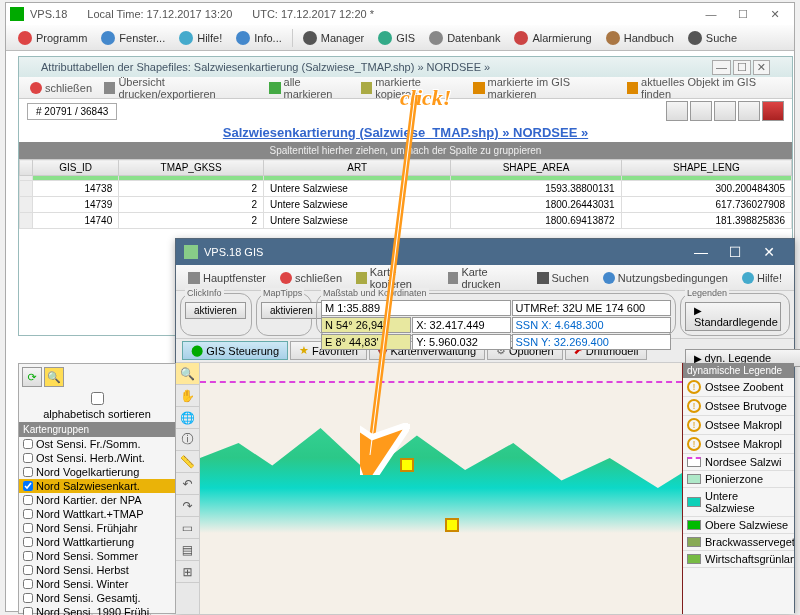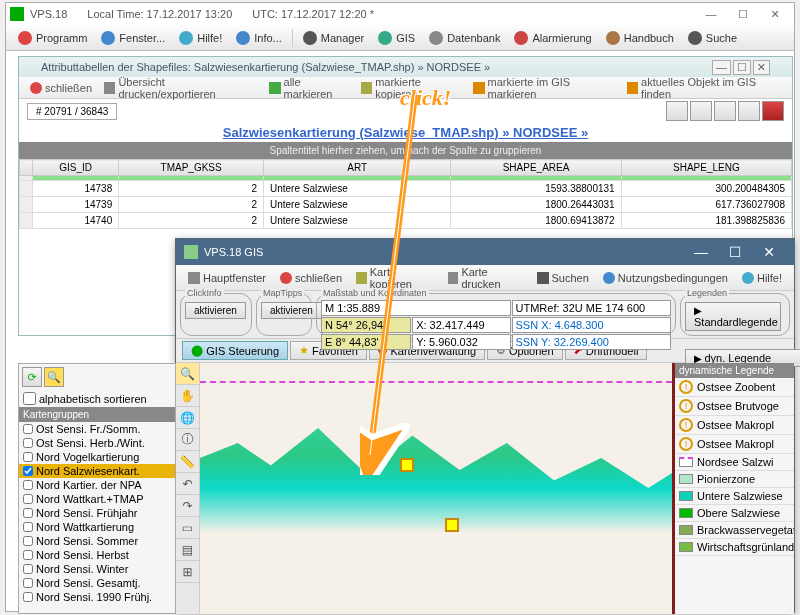--- a/index.html
+++ b/index.html
@@ -66,40 +66,40 @@
 .gis-tabs .tab { background: linear-gradient(#f5f5f5,#e0e0e0); border: 1px solid #aaa; padding: 2px 8px; cursor: pointer; display: flex; align-items: center; gap: 3px; font-size: 10px; }
 .gis-tabs .tab.active { background: linear-gradient(#cde8f5,#a8d0e8); border-color: #6aa; }
 
 .gis-body { position: relative; height: 251px; display: flex; }
 
 
 .layer-panel { position: absolute; left: -158px; top: 0; width: 158px; height: 251px; background: #f5f5f5; border: 1px solid #aaa; }
 .layer-top { display: flex; padding: 3px; gap: 2px; }
 .layer-top .b { width: 20px; height: 20px; border: 1px solid #999; background: linear-gradient(#f5f5f5,#ddd); cursor: pointer; display: flex; align-items: center; justify-content: center; }
 .layer-top .refresh { flex: 1; font-size: 10px; color: #080; }
-.layer-chk { padding: 2px 4px; font-size: 10px; display: flex; align-items: center; gap: 3px; }
+.layer-chk { padding: 2px 4px; font-size: 10px; display: flex; align-items: center; gap: 3px; flex-direction: column; }
 .layer-hdr { background: #888; color: #fff; font-size: 10px; padding: 2px 4px; }
 .layer-list { overflow-y: auto; height: 188px; }
 .layer-item { padding: 1px 4px; font-size: 10px; display: flex; align-items: center; gap: 3px; cursor: pointer; }
 .layer-item.sel { background: #eab308; }
 .layer-item input { width: 10px; height: 10px; }
 
 
 .map-tools { width: 24px; background: #e8e8e8; border-right: 1px solid #ccc; display: flex; flex-direction: column; }
 .map-tools .tool { height: 22px; border-bottom: 1px solid #ccc; display: flex; align-items: center; justify-content: center; cursor: pointer; font-size: 12px; color: #555; }
 .map-tools .tool.active { background: #ffe89a; }
 
 
 .map-canvas { flex: 1; position: relative; background: #f5f0e8; overflow: hidden; }
 .map-land { position: absolute; left: 0; top: 35px; width: 100%; height: 150px; background: linear-gradient(180deg, #3cd89a 0%, #2bc888 40%, #0dd8c8 60%, #f5f0e8 90%); clip-path: polygon(0 40%, 8% 30%, 15% 45%, 25% 20%, 35% 50%, 45% 25%, 55% 48%, 65% 30%, 75% 55%, 85% 40%, 95% 60%, 100% 50%, 100% 100%, 0 100%); }
 .map-dash { position: absolute; left: 0; top: 18px; width: 100%; border-top: 2px dashed #d4d; }
 .map-marker { position: absolute; width: 14px; height: 14px; background: #ff0; border: 2px solid #c80; }
 
 
-.legend { width: 122px; background: #f5f5f5; border-left: 3px solid #7f1d1d; overflow: hidden; }
+.legend { width: 112px; background: #f5f5f5; border-left: 1px solid #7f1d1d; overflow: hidden; }
 .legend-hdr { background: #888; color: #fff; font-size: 10px; padding: 2px 4px; }
 .legend-item { display: flex; align-items: center; gap: 4px; padding: 2px 4px; font-size: 9px; border-bottom: 1px solid #ddd; }
 .legend-item .sw { width: 14px; height: 10px; border: 1px solid #888; flex-shrink: 0; }
 .legend-item .ico { width: 14px; height: 14px; flex-shrink: 0; }
 
 
 .click-arrow { position: absolute; left: 400px; top: 85px; pointer-events: none; z-index: 999; }
 .click-text { font-family: 'Comic Sans MS', cursive; font-size: 22px; font-style: italic; color: #ff9a1a; font-weight: bold; text-shadow: 1px 1px 0 #fff, -1px -1px 0 #fff, 1px -1px 0 #fff, -1px 1px 0 #fff; }
 </style>
 </head>

